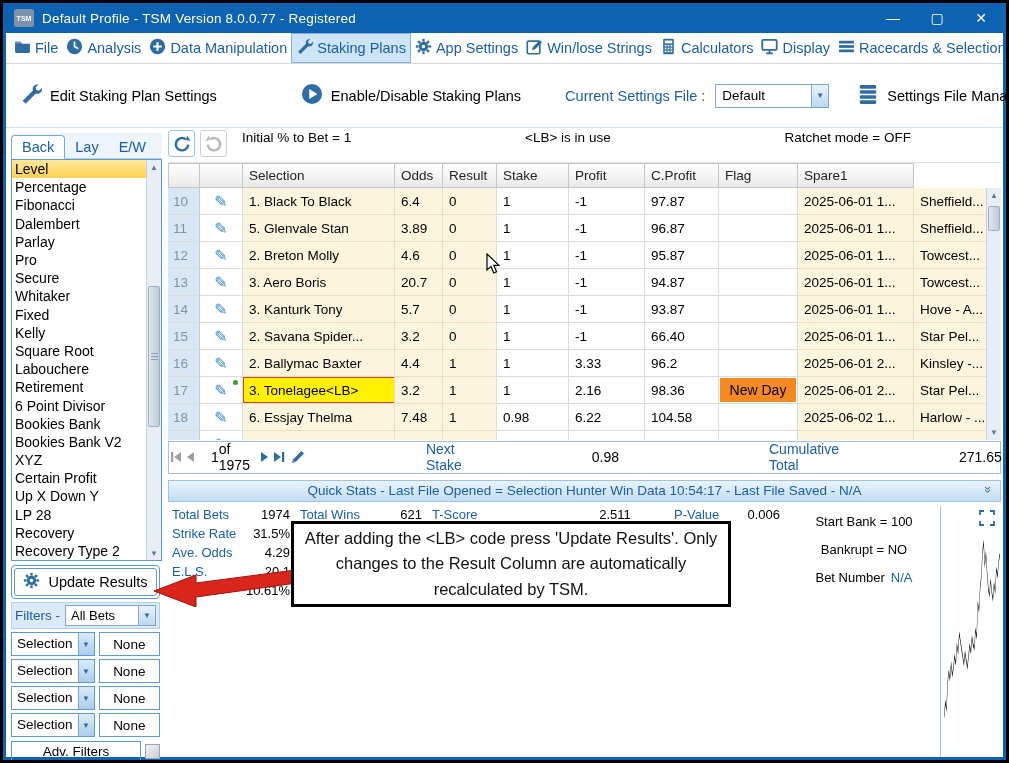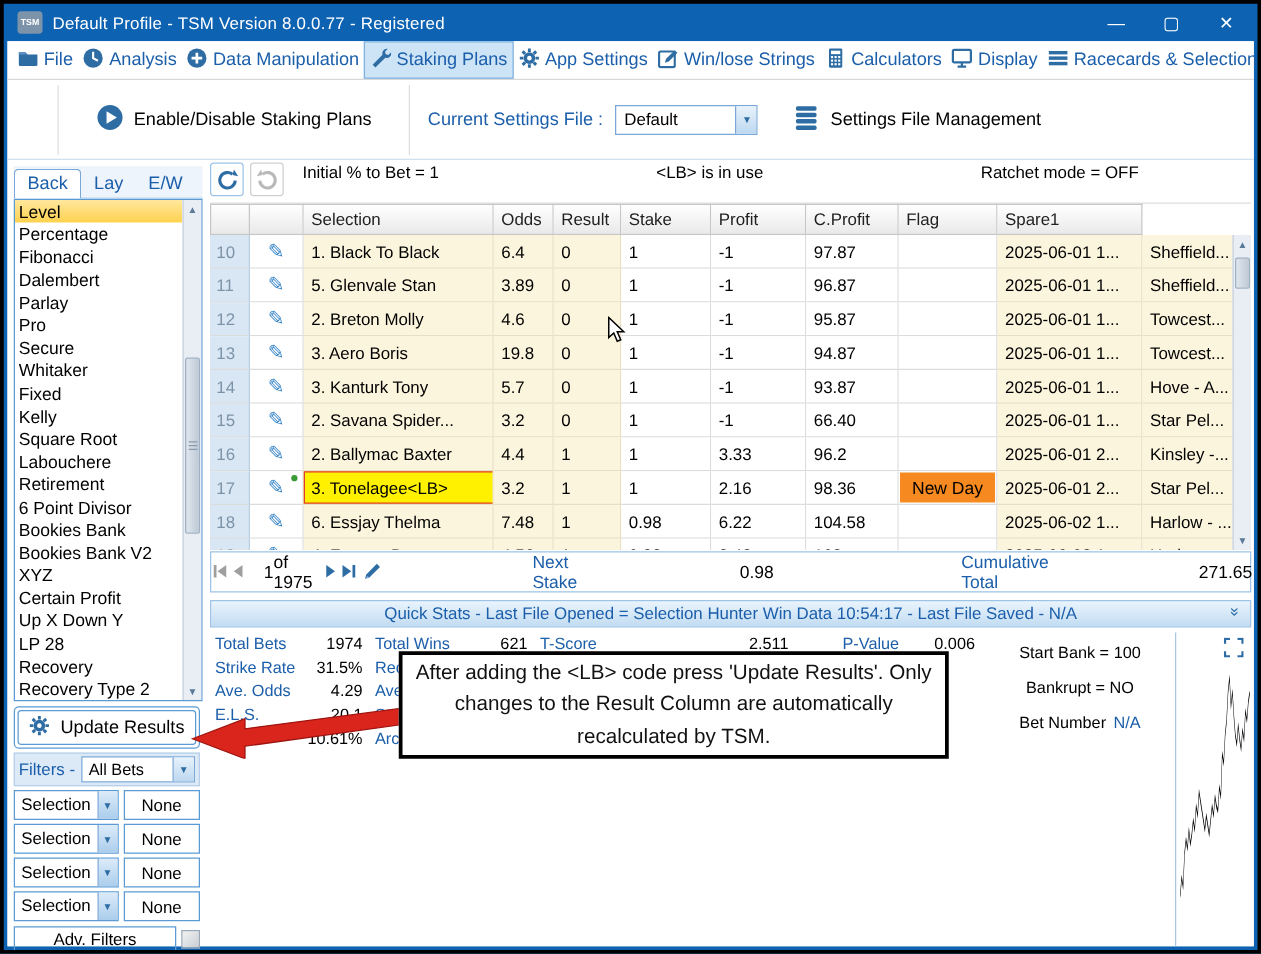--- a/index.html
+++ b/index.html
@@ -98,21 +98,21 @@
   .s-lbl{ color:#1b5eaa; white-space:nowrap;}
   .s-val{ color:#000; text-align:right; padding-right:10px; white-space:nowrap;}
   .s-valc{ color:#000; text-align:center; white-space:nowrap;}
   .qs-right{ width:148px; flex:none; display:flex; flex-direction:column; align-items:center; font-size:13px; padding-top:8px; gap:13px;}
   .qs-right .bn{ display:flex; gap:6px; white-space:nowrap;}
   .qs-right .bn .v{ color:#1b5eaa;}
   .qs-divider{ width:1px; background:#aac6e4; margin:0 2px;}
   .qs-chart{ flex:1; position:relative; min-width:0;}
   .expand-ico{ position:absolute; right:6px; top:4px;}
   
-  .callout{ position:absolute; left:316px; top:518px; width:440px; height:86px; background:#fff; border:3px solid #000;
+  .callout{ position:absolute; left:288px; top:518px; width:440px; height:86px; background:#fff; border:3px solid #000;
     z-index:40; display:flex; align-items:center; justify-content:center; text-align:center; font-size:16.5px; color:#111; line-height:1.55; padding:2px 8px;}
   .arrow-ov{ position:absolute; left:145px; top:558px; z-index:35;}
   .cursor-ov{ position:absolute; left:483px; top:250px; z-index:50;}
 </style>
 </head>
 <body>
 
 <div class="window">
 
   <div class="titlebar">
@@ -208,20 +208,26 @@
                 <rect x="1" y="2.6" width="14" height="2.6"></rect>
                 <rect x="1" y="6.7" width="14" height="2.6"></rect>
                 <rect x="1" y="10.8" width="14" height="2.6"></rect>
               </g>
             </svg></span>
           <span>Racecards &amp; Selection Hunter</span>
         </div>
       </div>
 
     <div class="toolbar">
+      <div class="tool-item">
+        <span><svg viewBox="0 0 16 16" width="22" height="22">
+              <path d="M12.6 1a3.4 3.4 0 0 0-3.2 4.5L2 12.9 4.1 15l7.4-7.3A3.4 3.4 0 0 0 15.9 3.6l-2.1 2.1-1.9-.6-.6-1.9L13.4 1z" fill="#2e6da4"></path>
+            </svg></span>
+        <span>Edit Staking Plan Settings</span>
+      </div>
       <div class="tool-sep" style="margin-left:40px"></div>
       <div class="tool-item" style="margin-left:16px">
         <span><svg viewBox="0 0 16 16" width="22" height="22">
               <circle cx="8" cy="8" r="7.3" fill="#2e6da4"></circle>
               <path d="M6 4.4v7.2L12 8z" fill="#fff"></path>
             </svg></span>
         <span>Enable/Disable Staking Plans</span>
       </div>
       <div class="tool-sep" style="margin-left:16px"></div>
       <span class="tool-label">Current Settings File :</span>
@@ -420,21 +426,21 @@
                 <div class="cell" style="width: 76px; flex: 0 0 auto;">-1</div>
                 <div class="cell" style="width: 74px; flex: 0 0 auto;">95.87</div>
                 <div class="cell" style="width: 79px; flex: 0 0 auto;"></div>
                 <div class="cell cream" style="width: 116px; flex: 0 0 auto;">2025-06-01 1...</div>
                 <div class="cell cream" style="width: 74px; flex: 0 0 auto;">Towcest...</div>
               </div>
               <div class="grow">
                 <div class="cell c-num" style="width: 32px; flex: 0 0 auto;">13</div>
                 <div class="cell c-pencil" style="width: 43px; flex: 0 0 auto;">✎</div>
                 <div class="cell cream" style="width: 152px; flex: 0 0 auto;">3. Aero Boris</div>
-                <div class="cell cream" style="width: 48px; flex: 0 0 auto;">19.8</div>
+                <div class="cell cream" style="width: 48px; flex: 0 0 auto;">20.7</div>
                 <div class="cell cream" style="width: 54px; flex: 0 0 auto;">0</div>
                 <div class="cell" style="width: 72px; flex: 0 0 auto;">1</div>
                 <div class="cell" style="width: 76px; flex: 0 0 auto;">-1</div>
                 <div class="cell" style="width: 74px; flex: 0 0 auto;">94.87</div>
                 <div class="cell" style="width: 79px; flex: 0 0 auto;"></div>
                 <div class="cell cream" style="width: 116px; flex: 0 0 auto;">2025-06-01 1...</div>
                 <div class="cell cream" style="width: 74px; flex: 0 0 auto;">Towcest...</div>
               </div>
               <div class="grow">
                 <div class="cell c-num" style="width: 32px; flex: 0 0 auto;">14</div>

